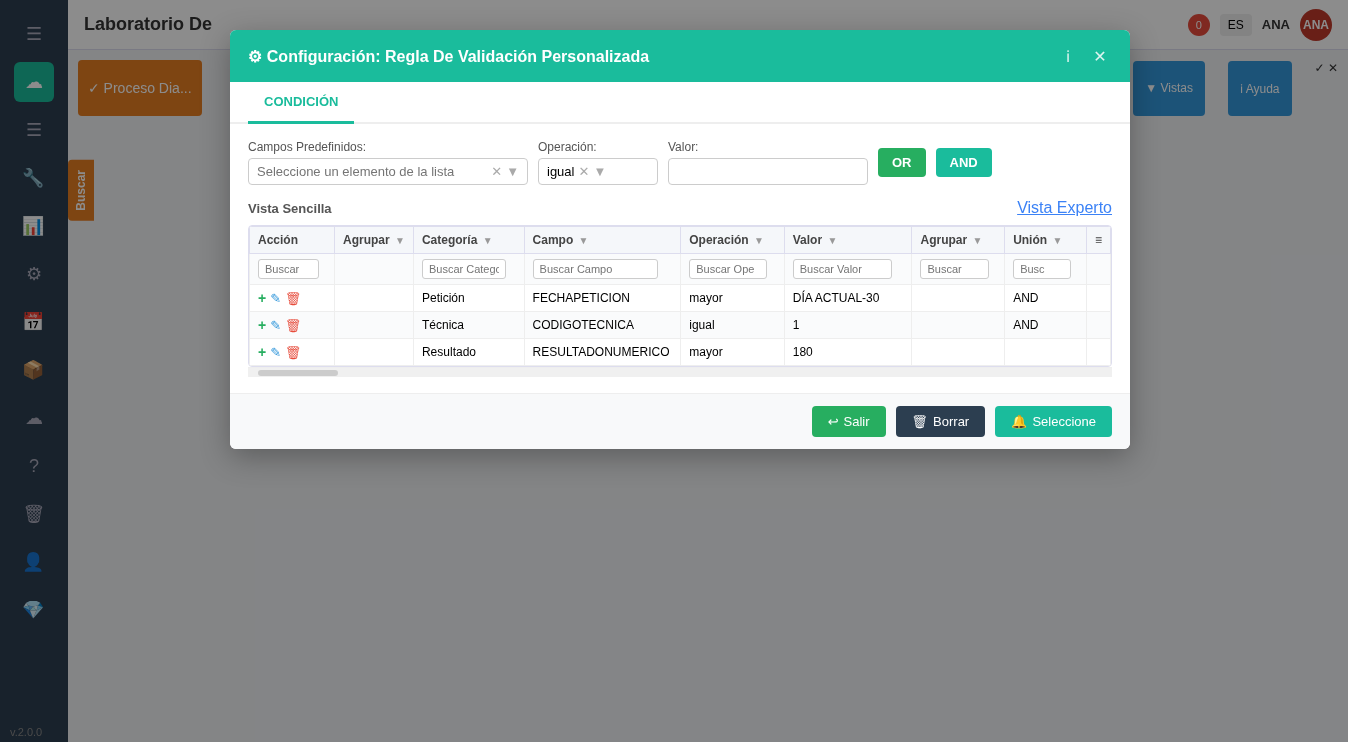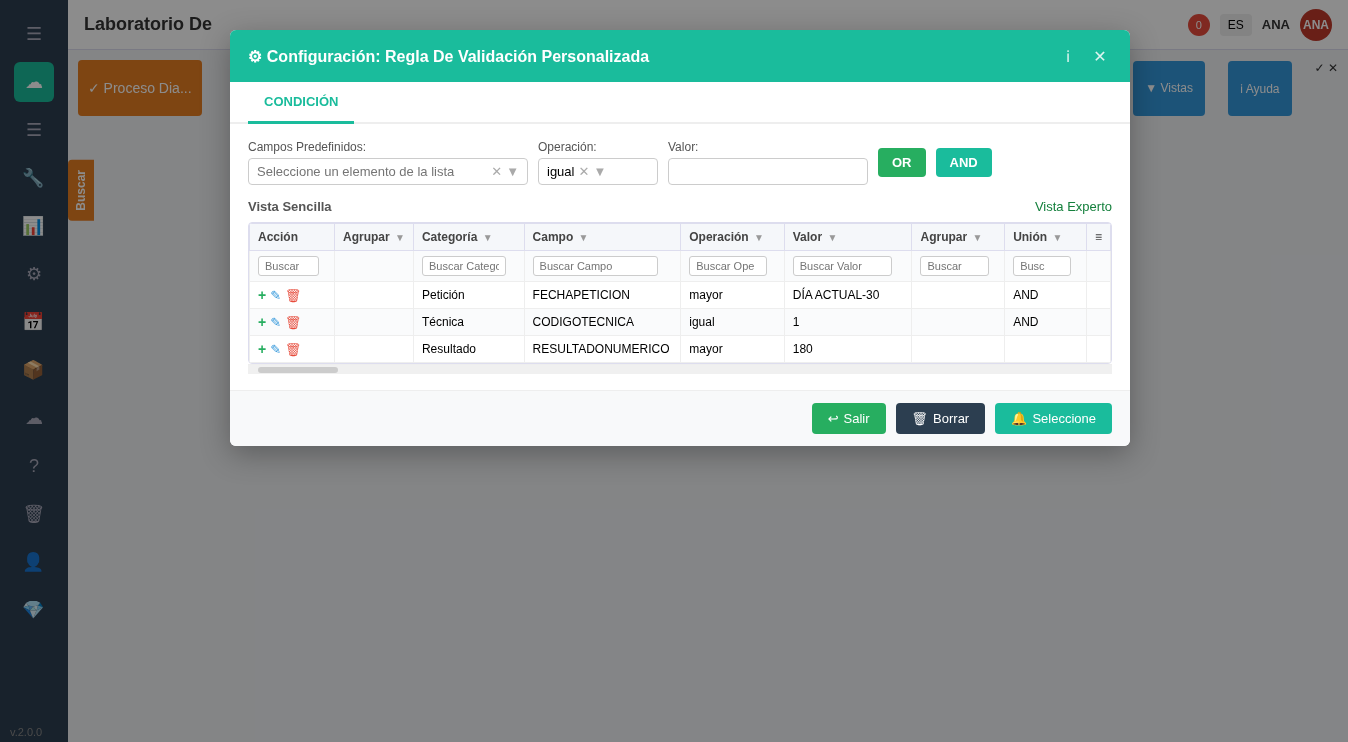--- a/index.html
+++ b/index.html
@@ -102,21 +102,21 @@
     .btn-and {
       background: #1abc9c; color: #fff; border: none; border-radius: 4px;
       padding: 7px 14px; font-size: 13px; font-weight: bold; cursor: pointer;
     }
 
     
     .vista-row {
       display: flex; justify-content: space-between; align-items: center; margin-bottom: 8px;
     }
     .vista-label { font-size: 13px; color: #555; font-weight: bold; }
-    .vista-experto { color: #15803d; font-size: 13px; cursor: pointer; }
+    .vista-experto { color: #3b82f6; font-size: 16px; cursor: pointer; text-decoration: underline; }
 
     
     .cond-table { width: 100%; border-collapse: collapse; font-size: 12px; }
     .cond-table th {
       background: #f5f7fa; border: 1px solid #dde; padding: 6px 8px;
       text-align: left; font-weight: bold; color: #444; white-space: nowrap;
     }
     .cond-table th .sort-arrow { color: #999; font-size: 10px; margin-left: 2px; }
     .cond-table td { border: 1px solid #eee; padding: 5px 8px; vertical-align: middle; }
     .cond-table tr:nth-child(even) td { background: #fafbfc; }

